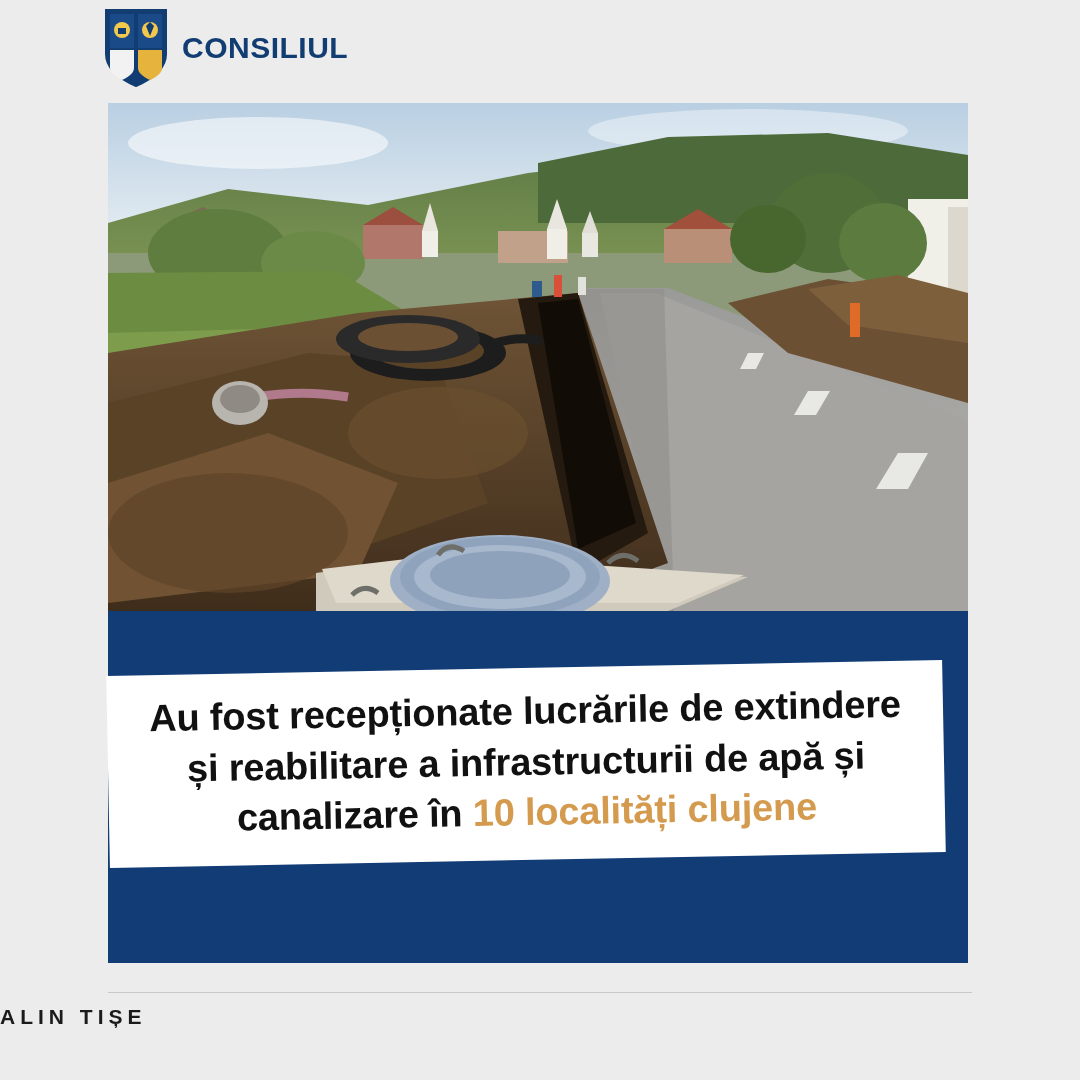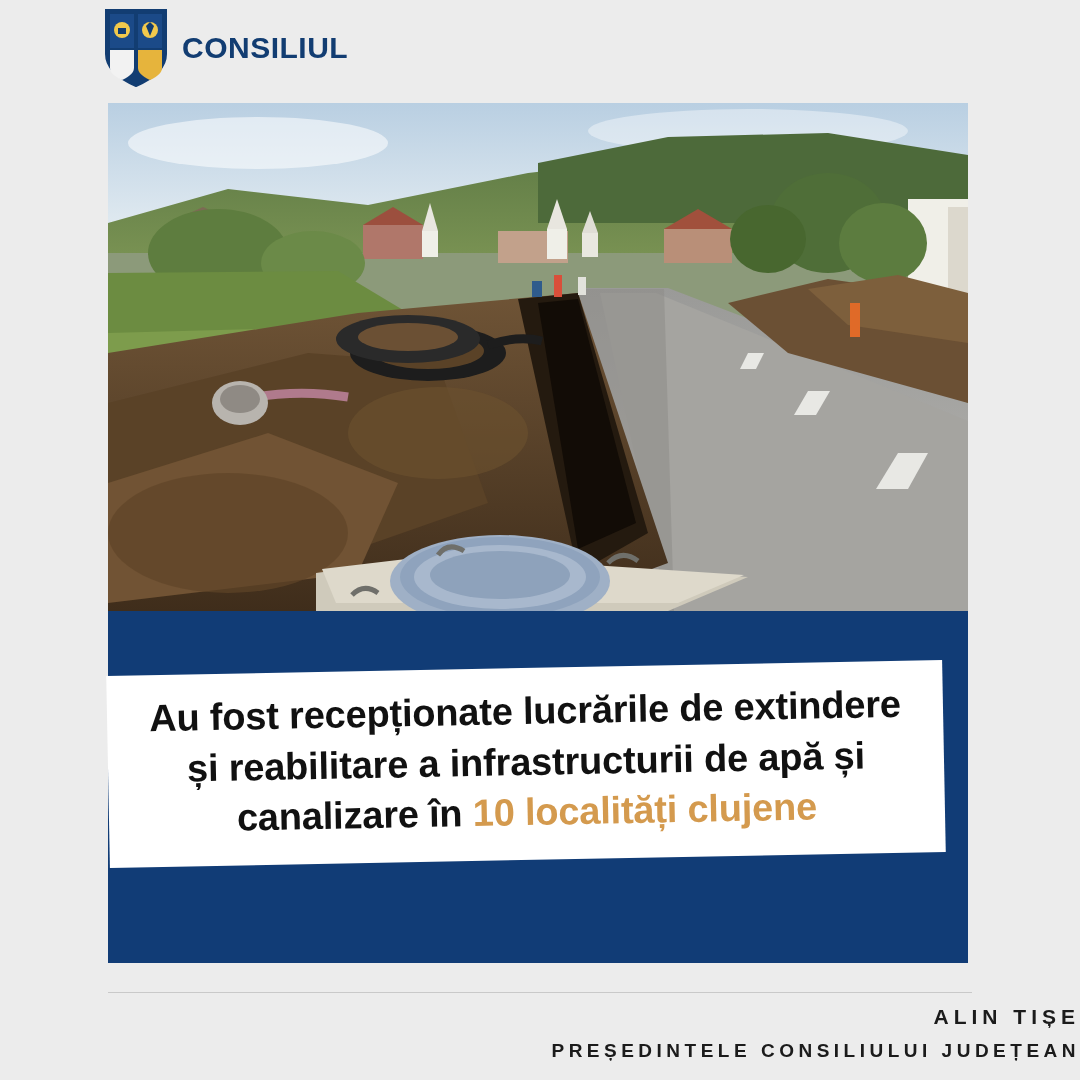--- a/index.html
+++ b/index.html
@@ -98,21 +98,21 @@
     top: 992px;
     width: 864px;
     height: 1px;
     background: #c9c9c9;
   }
   .footer {
     position: absolute;
     left: 0;
     top: 1005px;
     width: 1080px;
-    text-align: right;
+    text-align: left;
   }
   .footer-name {
     font-family: "Liberation Sans", sans-serif;
     font-weight: bold;
     font-size: 21px;
     letter-spacing: 5px;
     color: #1b1b1b;
   }
   .footer-role {
     margin-top: 11px;
@@ -253,16 +253,15 @@
 
   <div class="headline-card">
     <div class="headline">
       <span>Au fost recepționate lucrările de extindere și reabilitare a infrastructurii de apă și canalizare în </span><span class="hl-accent">10 localități clujene</span>
     </div>
   </div>
 
   <div class="divider"></div>
   <div class="footer">
     <div class="footer-name">ALIN TIȘE</div>
-    <div class="footer-role">PREȘEDINTELE CONSILIULUI JUDEȚEAN</div>
   </div>
 
 </div>
 
 </body></html>

